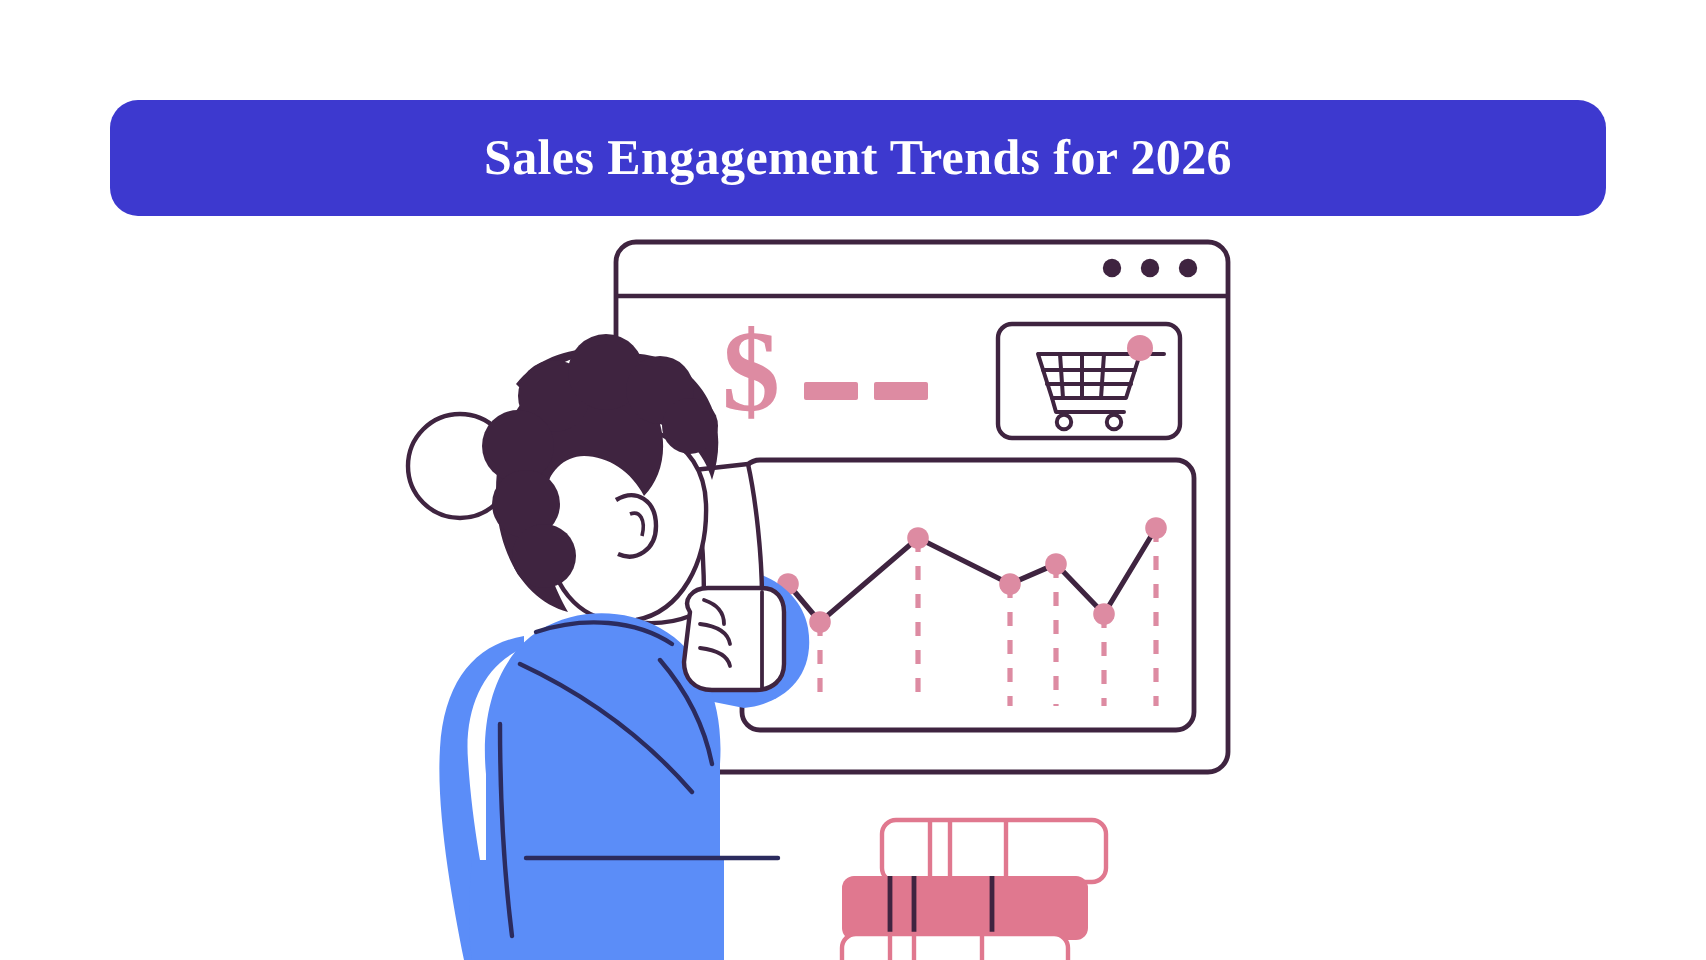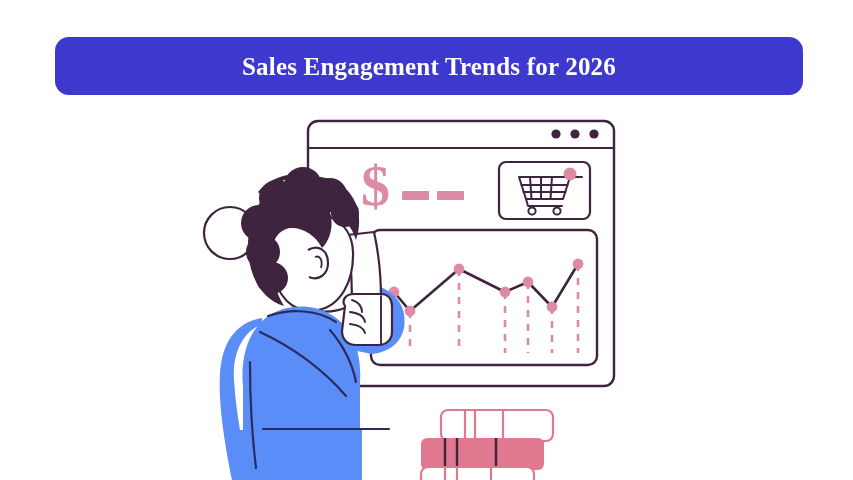--- a/index.html
+++ b/index.html
@@ -21,21 +21,21 @@
     left: 0; top: 0;
     width: 853px;
     height: 480px;
     background: #ffffff;
   }
 
   
   #title-banner {
     position: absolute;
     left: 55px;
-    top: 37px;
+    top: 50px;
     width: 748px;
     height: 58px;
     background: #3d39cf;
     border-radius: 14px;
     display: flex;
     align-items: center;
     justify-content: center;
     box-sizing: border-box;
   }
   #title-text {

